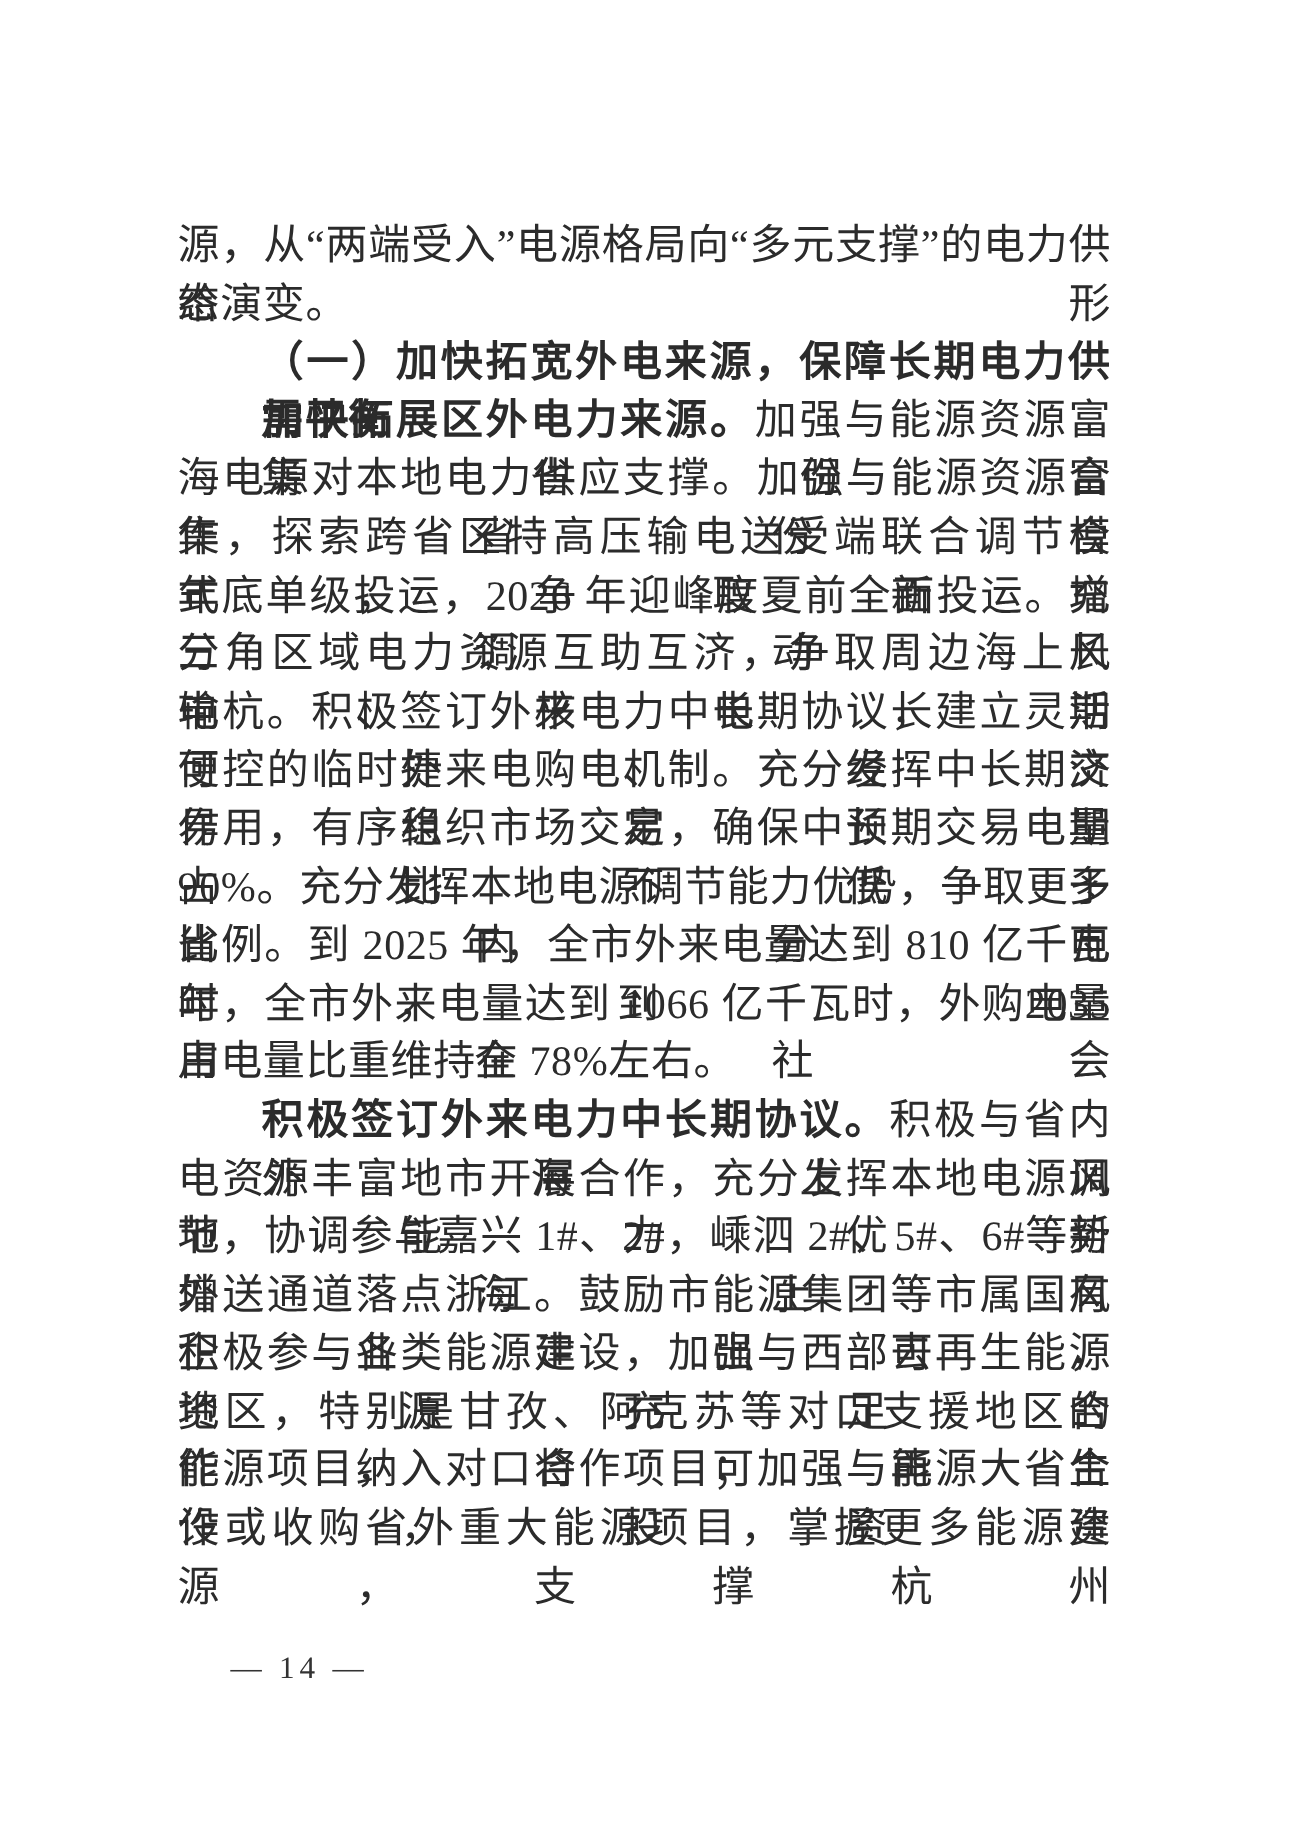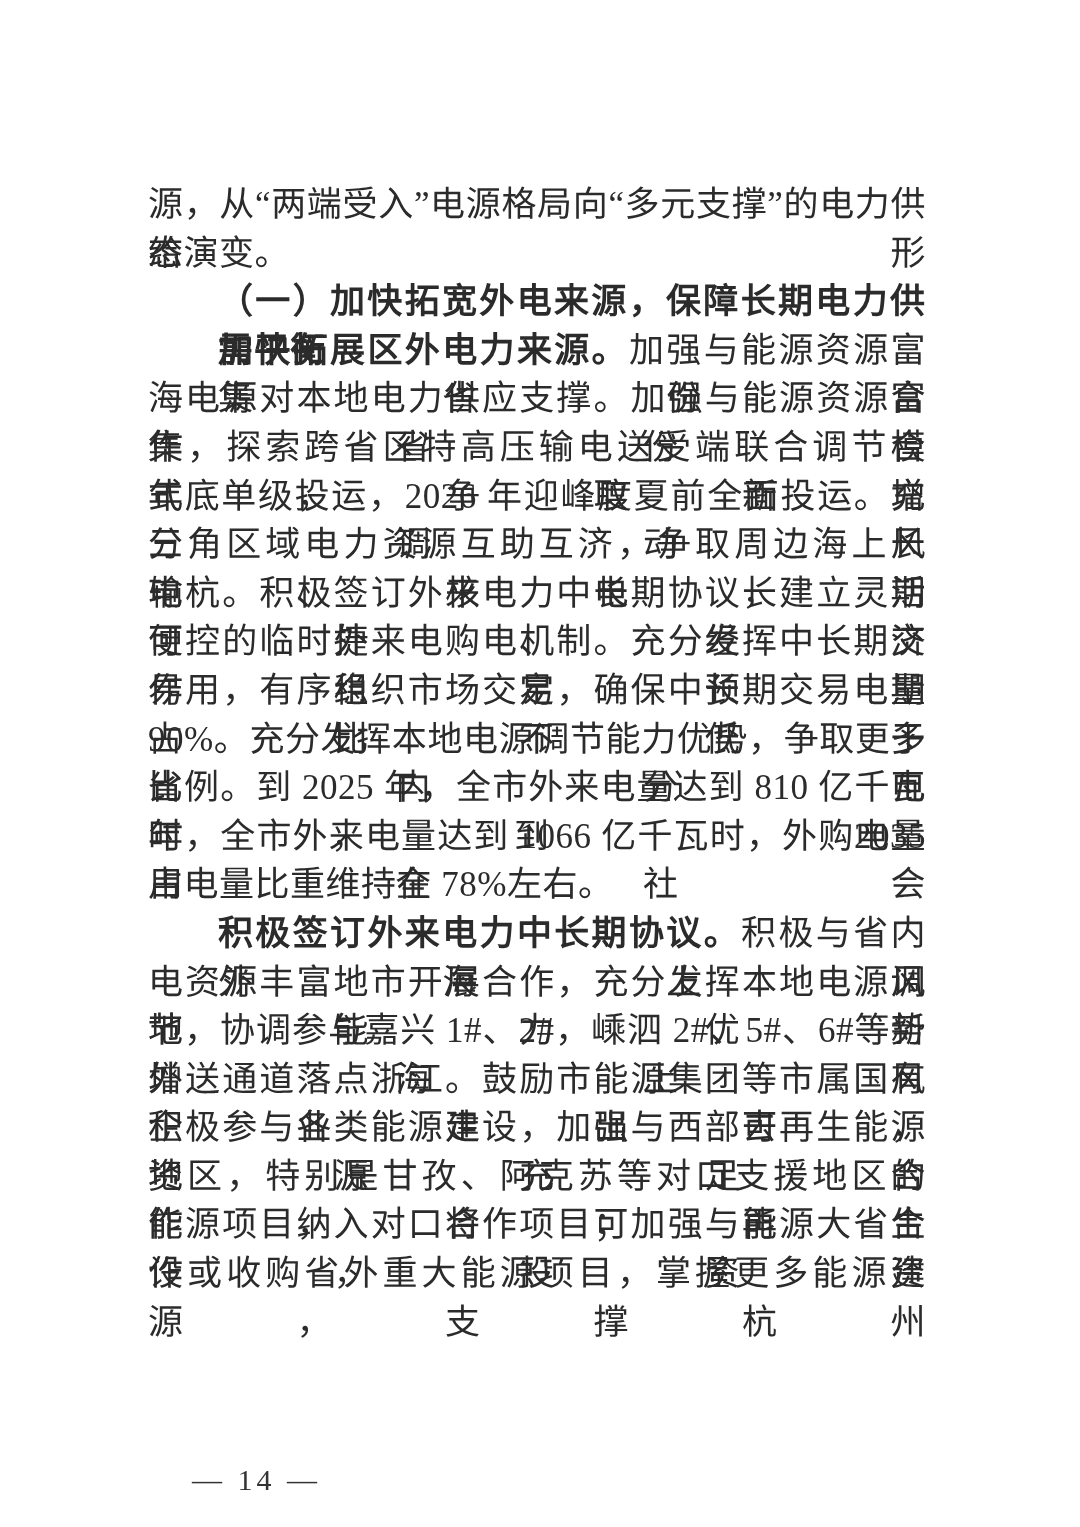--- a/index.html
+++ b/index.html
@@ -40,22 +40,22 @@
   .line.heading {
     font-weight: 600;
     letter-spacing: 1px;
   }
   .lead {
     font-weight: 700;
   }
   .page-number {
     position: absolute;
     left: 192px;
-    top: 1458px;
-    font-size: 30px;
+    top: 1368px;
+    font-size: 26px;
     line-height: 44px;
     color: #333333;
     letter-spacing: 4px;
     font-family: "Liberation Serif", "DejaVu Serif", serif;
     text-align: center;
   }
 </style>
 </head>
 <body>
 

